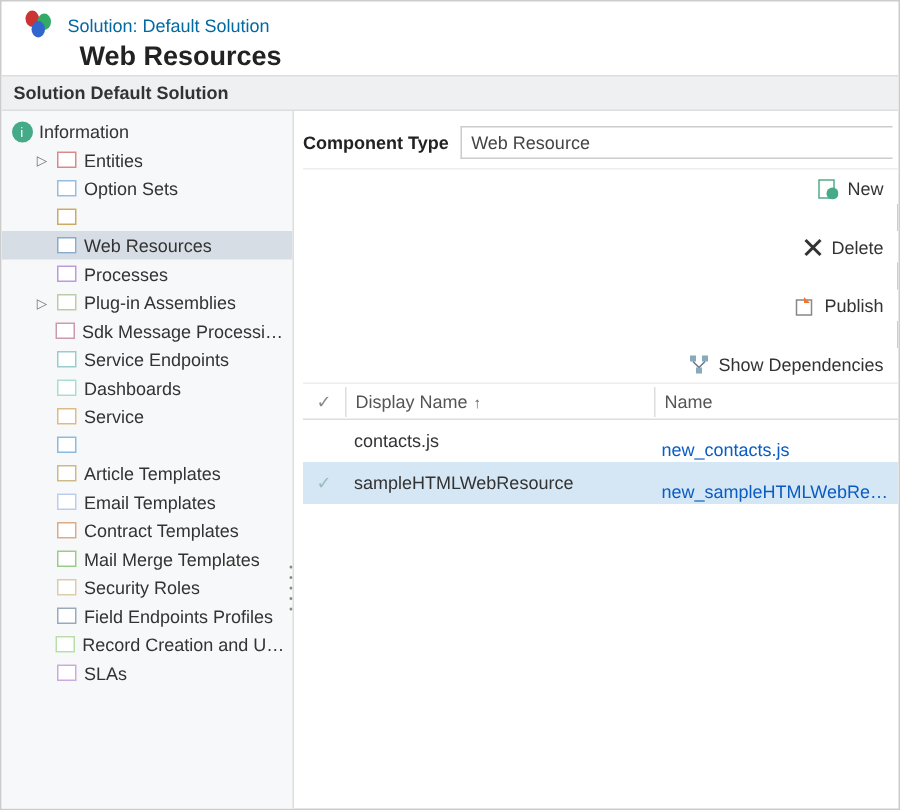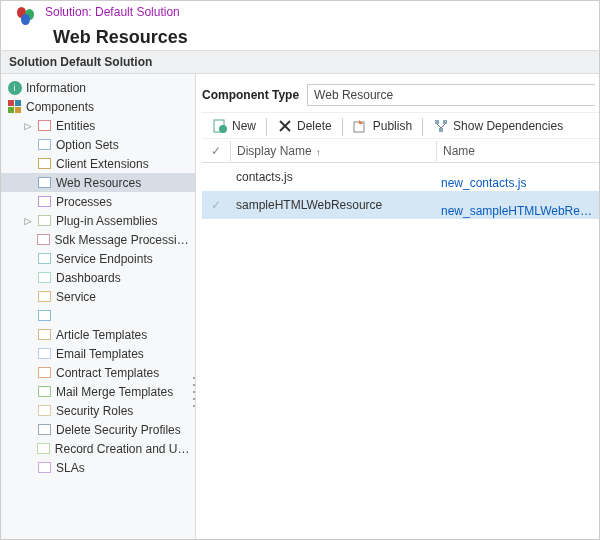--- a/index.html
+++ b/index.html
@@ -12,23 +12,24 @@
     width: 600px;
     height: 540px;
     overflow: hidden;
     border: 1px solid #ccc;
   }
   .header {
     padding: 4px 8px 2px 8px;
   }
   .header-row1 {
     display: flex;
+    align-items: center;
     gap: 6px;
     padding-left: 6px;
-    color: #a21caf;
+    color: #0369a1;
     font-size: 12px;
   }
   .header-row2 {
     display: flex;
     align-items: center;
     gap: 6px;
     padding-left: 44px;
     font-size: 18px;
     font-weight: 700;
     color: #222;
@@ -125,20 +126,21 @@
     background:#fff;
     font-size:12px;
   }
   .toolbar {
     display: flex;
     align-items: flex-end;
     gap: 0;
     border-top:1px solid #eee;
     border-bottom:1px solid #eee;
     padding: 2px 0;
+    flex-direction: column;
   }
   .tbtn {
     display: flex;
     align-items:center;
     gap:5px;
     padding: 3px 10px;
     cursor:pointer;
     color:#333;
     font-size:12px;
   }
@@ -197,52 +199,40 @@
 <div class="solution-bar">Solution Default Solution</div>
 
 <div class="main">
   <div class="sidebar">
     <div class="nav-item lvl1">
       <span class="nav-icon">
           <span class="ic-info">i</span>
         </span>
       <span class="nav-label">Information</span>
     </div>
-    <div class="nav-item lvl1">
-      <span class="nav-icon">
-          <span class="ic-tiles">
-            <span class="t1"></span>
-            <span class="t2"></span>
-            <span class="t3"></span>
-            <span class="t4"></span>
-          </span>
-        </span>
-      <span class="nav-label">Components</span>
-    </div>
     <div id="nav-children">
         <div class="nav-item lvl2">
           <span class="expander">▷</span>
           <span class="nav-icon">
             <span class="sq" style="border-color: rgb(221, 136, 136); background: rgb(255, 255, 255);"></span>
           </span>
           <span class="nav-label">Entities</span>
         </div>
         <div class="nav-item lvl2">
           <span class="expander"></span>
           <span class="nav-icon">
             <span class="sq" style="border-color: rgb(153, 187, 221); background: rgb(255, 255, 255);"></span>
           </span>
           <span class="nav-label">Option Sets</span>
         </div>
         <div class="nav-item lvl2">
           <span class="expander"></span>
           <span class="nav-icon">
             <span class="sq" style="border-color: rgb(204, 170, 102); background: rgb(255, 255, 255);"></span>
           </span>
-          <span class="nav-label">Client Extensions</span>
         </div>
         <div class="nav-item lvl2 sel">
           <span class="expander"></span>
           <span class="nav-icon">
             <span class="sq" style="border-color: rgb(136, 170, 204); background: rgb(255, 255, 255);"></span>
           </span>
           <span class="nav-label">Web Resources</span>
         </div>
         <div class="nav-item lvl2">
           <span class="expander"></span>
@@ -325,21 +315,21 @@
           <span class="nav-icon">
             <span class="sq" style="border-color: rgb(221, 204, 170); background: rgb(255, 255, 255);"></span>
           </span>
           <span class="nav-label">Security Roles</span>
         </div>
         <div class="nav-item lvl2">
           <span class="expander"></span>
           <span class="nav-icon">
             <span class="sq" style="border-color: rgb(153, 170, 187); background: rgb(255, 255, 255);"></span>
           </span>
-          <span class="nav-label">Delete Security Profiles</span>
+          <span class="nav-label">Field Endpoints Profiles</span>
         </div>
         <div class="nav-item lvl2">
           <span class="expander"></span>
           <span class="nav-icon">
             <span class="sq" style="border-color: rgb(187, 221, 170); background: rgb(255, 255, 255);"></span>
           </span>
           <span class="nav-label">Record Creation and Upda…</span>
         </div>
         <div class="nav-item lvl2">
           <span class="expander"></span>

